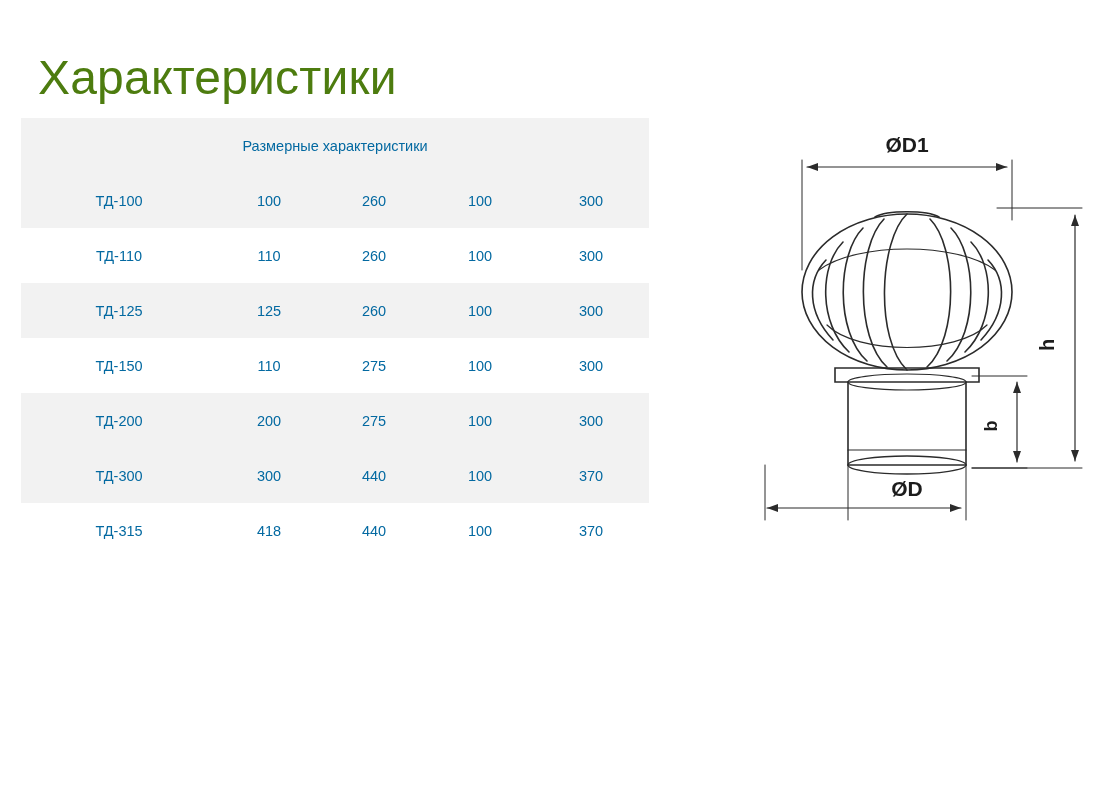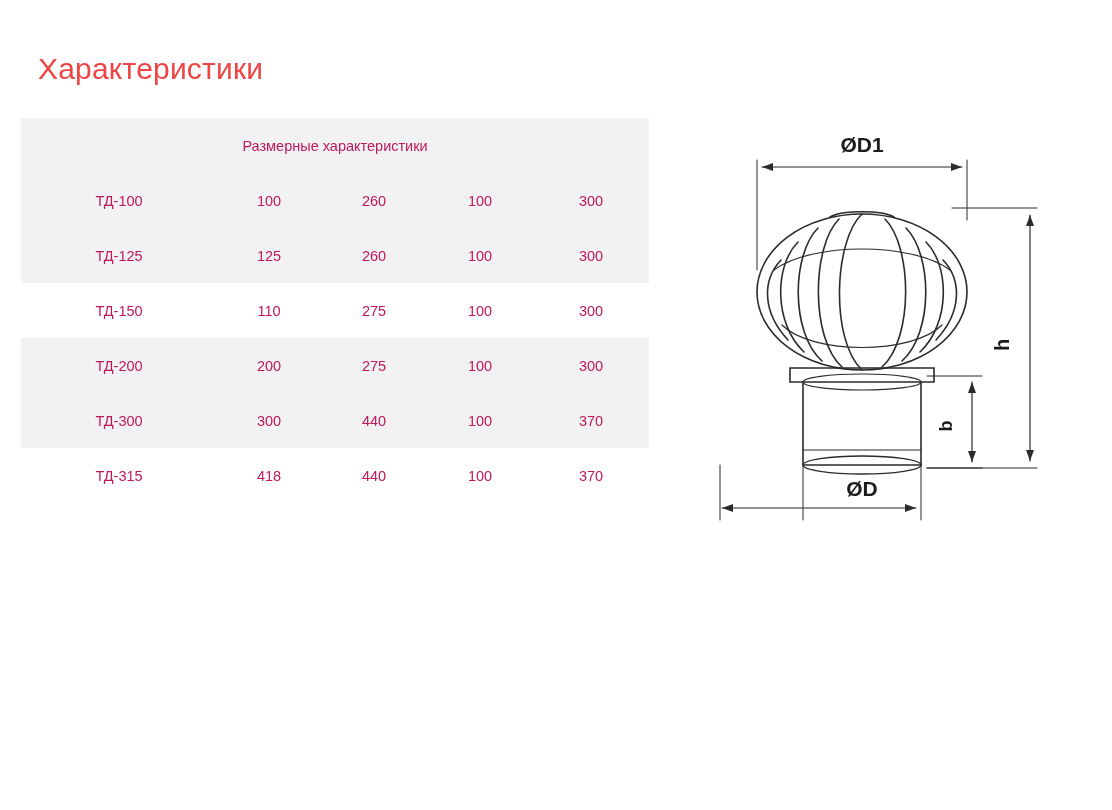--- a/index.html
+++ b/index.html
@@ -17,43 +17,43 @@
   }
   .page {
     position: relative;
     width: 1112px;
     height: 810px;
   }
   .title {
     position: absolute;
     left: 38px;
     top: 52px;
-    font-size: 30px;
+    font-size: 48px;
     font-weight: 400;
     letter-spacing: 0.2px;
-    color: #ef4444;
+    color: #4d7c0f;
     line-height: 1.1;
     text-align: right;
   }
   
   .table-wrap {
     position: absolute;
     left: 21px;
     top: 118px;
     width: 628px;
   }
   table.spec {
     border-collapse: collapse;
     width: 628px;
     table-layout: fixed;
   }
   table.spec td {
     text-align: center;
     font-size: 14.5px;
-    color: #be185d;
+    color: #0369a1;
     height: 55px;
     vertical-align: middle;
     font-weight: 400;
     padding: 0;
   }
   .group-head td {
     height: 52px;
     font-size: 14.5px;
     color: #3a3a3a;
     background: #f2f2f2;
@@ -78,21 +78,21 @@
   
   col.c0 { width: 196px; }
   col.c1 { width: 104px; }
   col.c2 { width: 106px; }
   col.c3 { width: 106px; }
   col.c4 { width: 116px; }
 
   
   .drawing {
     position: absolute;
-    left: 662px;
+    left: 707px;
     top: 120px;
     width: 400px;
     height: 420px;
   }
   .drawing svg {
     display: block;
   }
 </style>
 </head>
 <body>
@@ -115,20 +115,27 @@
           <td colspan="5">Размерные характеристики</td>
         </tr>
 
         <tr class="shade">
           <td class="model">ТД-100</td>
           <td>100</td>
           <td>260</td>
           <td>100</td>
           <td>300</td>
         </tr>
+        <tr class="plain">
+          <td class="model">ТД-110</td>
+          <td>110</td>
+          <td>260</td>
+          <td>100</td>
+          <td>300</td>
+        </tr>
         <tr class="shade">
           <td class="model">ТД-125</td>
           <td>125</td>
           <td>260</td>
           <td>100</td>
           <td>300</td>
         </tr>
         <tr class="plain">
           <td class="model">ТД-150</td>
           <td>110</td>

